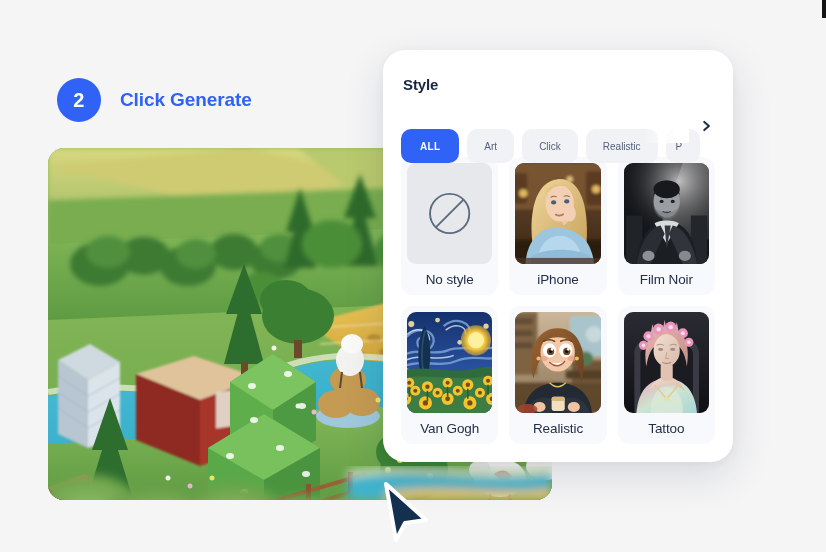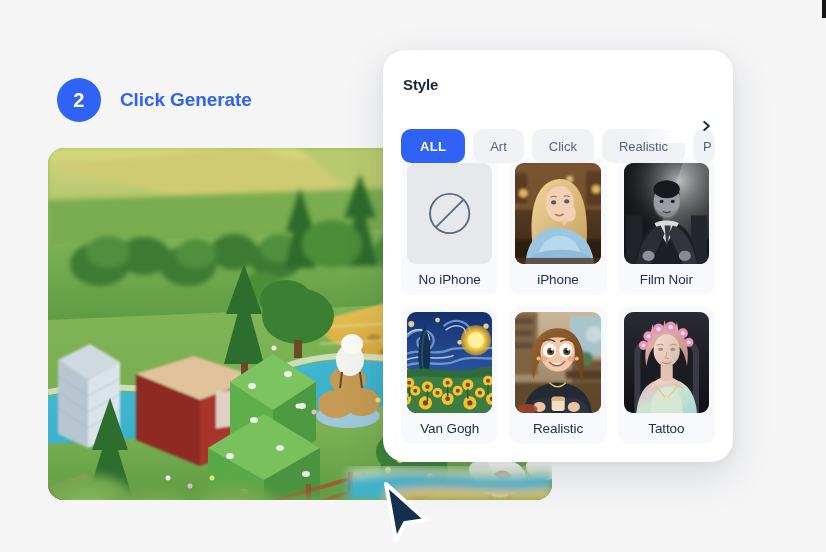--- a/index.html
+++ b/index.html
@@ -98,21 +98,21 @@
     gap: 8px;
     position: relative;
     height: 34px;
   }
   .chip {
     height: 34px;
     padding: 0 17px;
     border-radius: 10px;
     background: #f1f2f5;
     color: #56627a;
-    font-size: 13px;
+    font-size: 10px;
     display: flex;
     align-items: center;
     justify-content: center;
     white-space: nowrap;
     border: none;
     font-family: inherit;
     cursor: pointer;
     margin-top: 40px;
   }
   .chip.active {
@@ -518,21 +518,21 @@
 
   <div class="style-grid">
 
     <div class="style-card">
       <div class="thumb" style="background:#e6e8ec">
         <svg viewBox="0 0 100 100">
           <circle cx="50" cy="50" r="23" fill="none" stroke="#5b6b7e" stroke-width="2.2"></circle>
           <line x1="34" y1="66" x2="66" y2="34" stroke="#5b6b7e" stroke-width="2.2"></line>
         </svg>
       </div>
-      <div class="style-label">No iPhone</div>
+      <div class="style-label">No style</div>
     </div>
 
     <div class="style-card">
       <div class="thumb">
         <svg viewBox="0 0 100 100" preserveAspectRatio="xMidYMid slice">
           <defs>
             <linearGradient id="ipBg" x1="0" y1="0" x2="0" y2="1">
               <stop offset="0%" stop-color="#6b4a2c"></stop>
                 <stop offset="100%" stop-color="#3b2716"></stop>
             </linearGradient>

